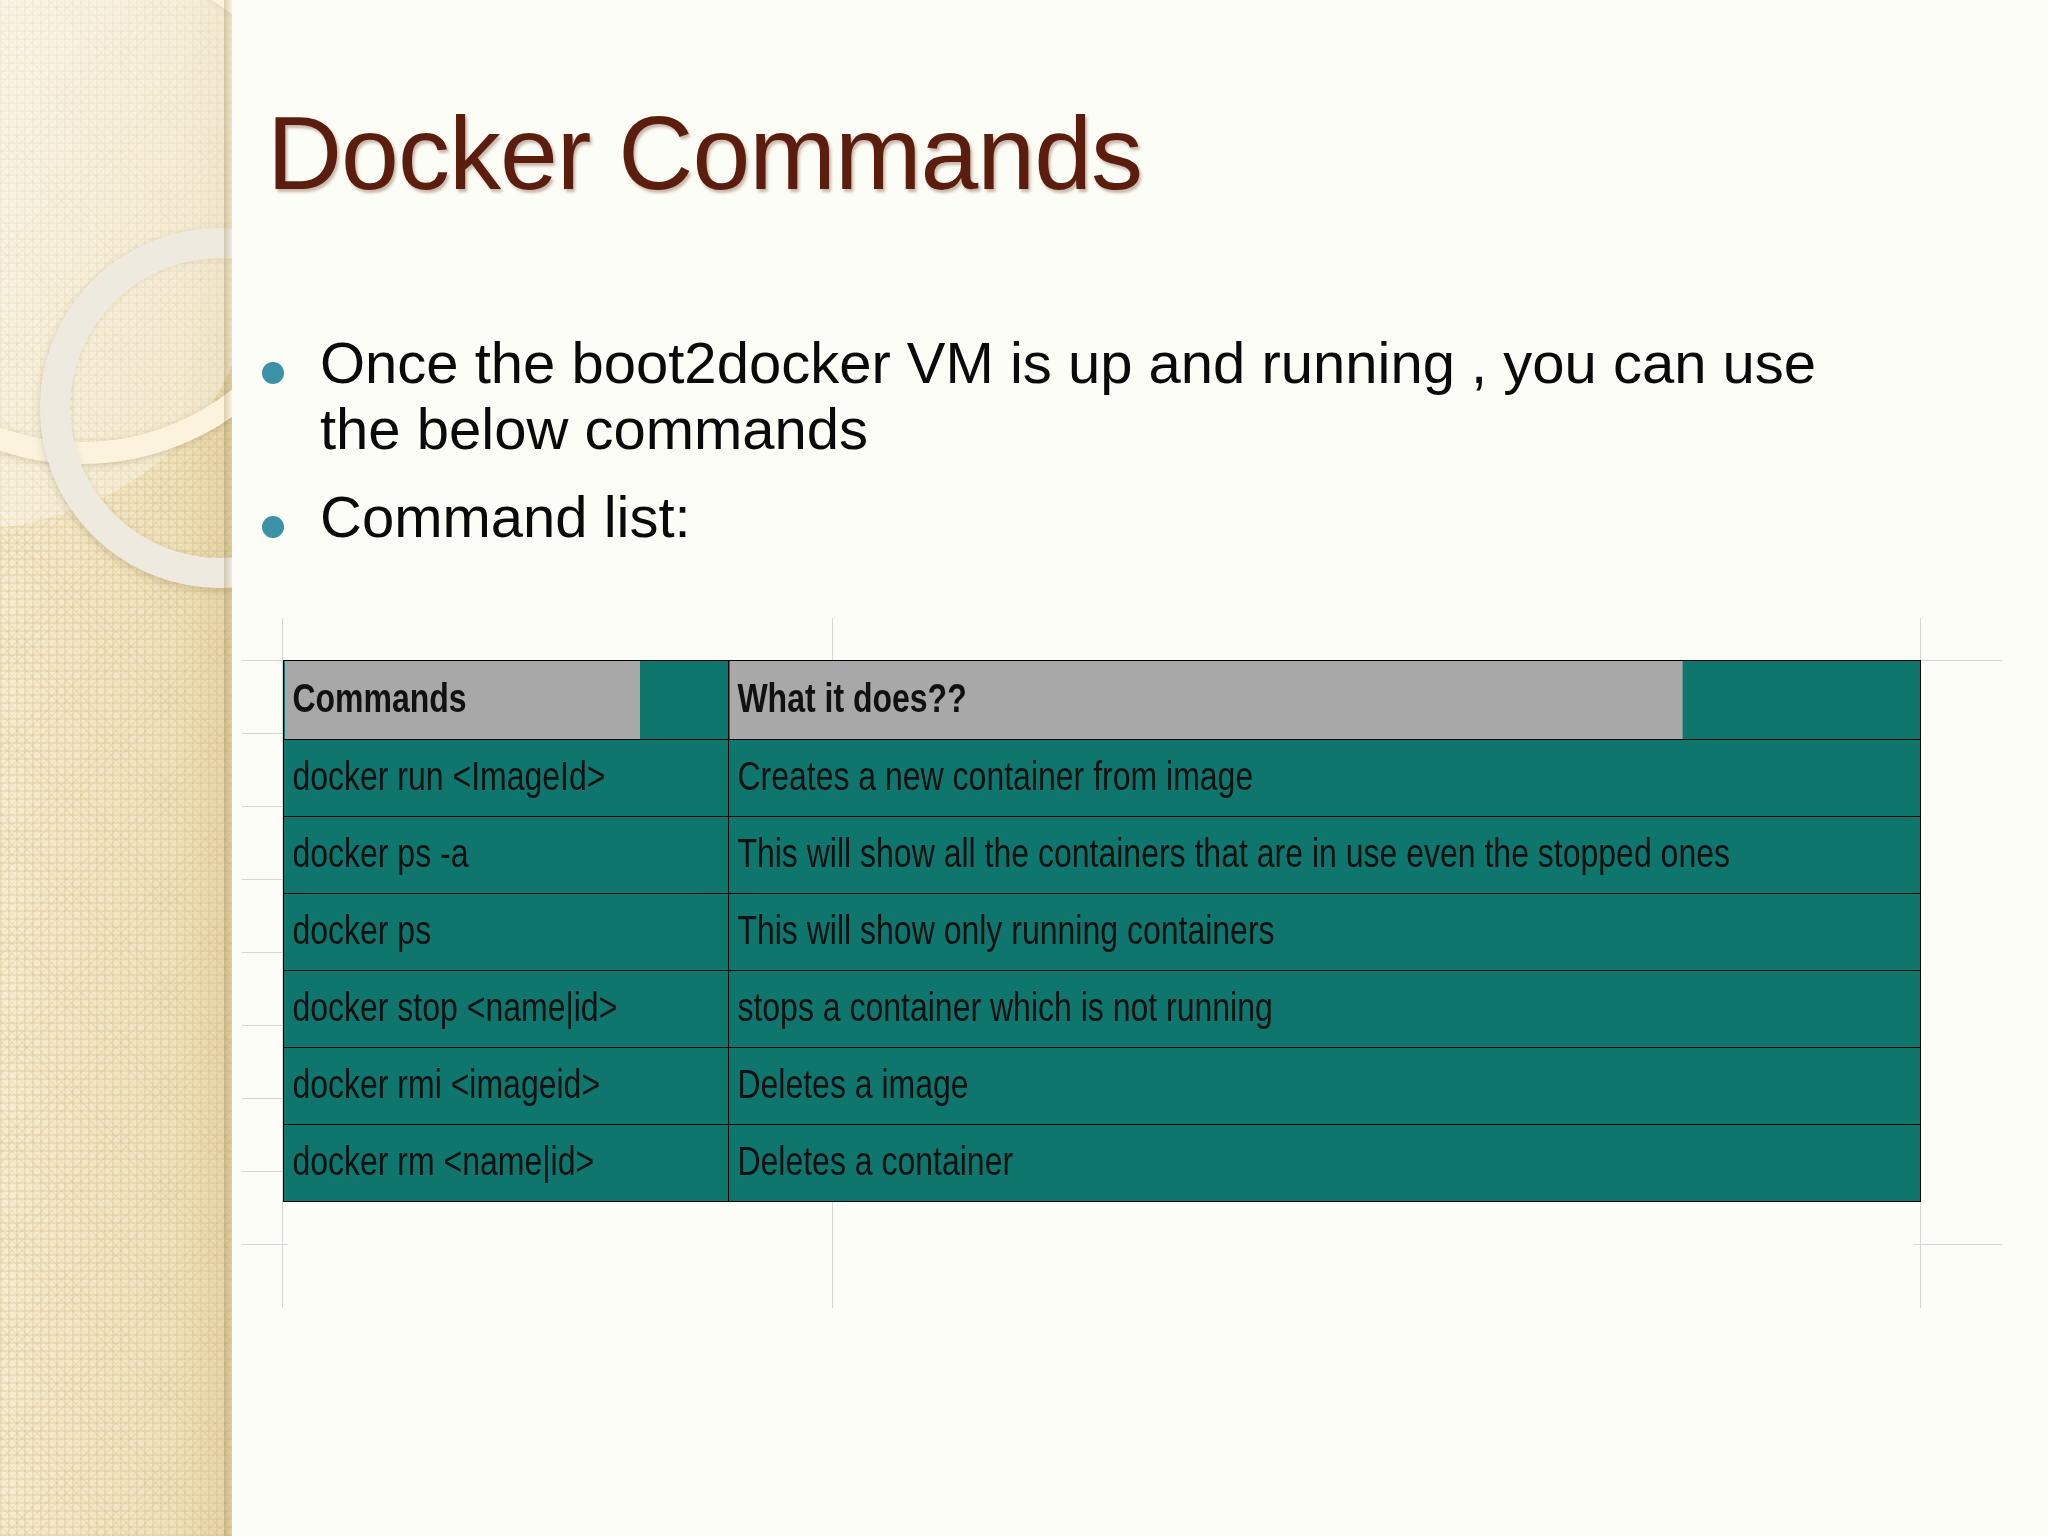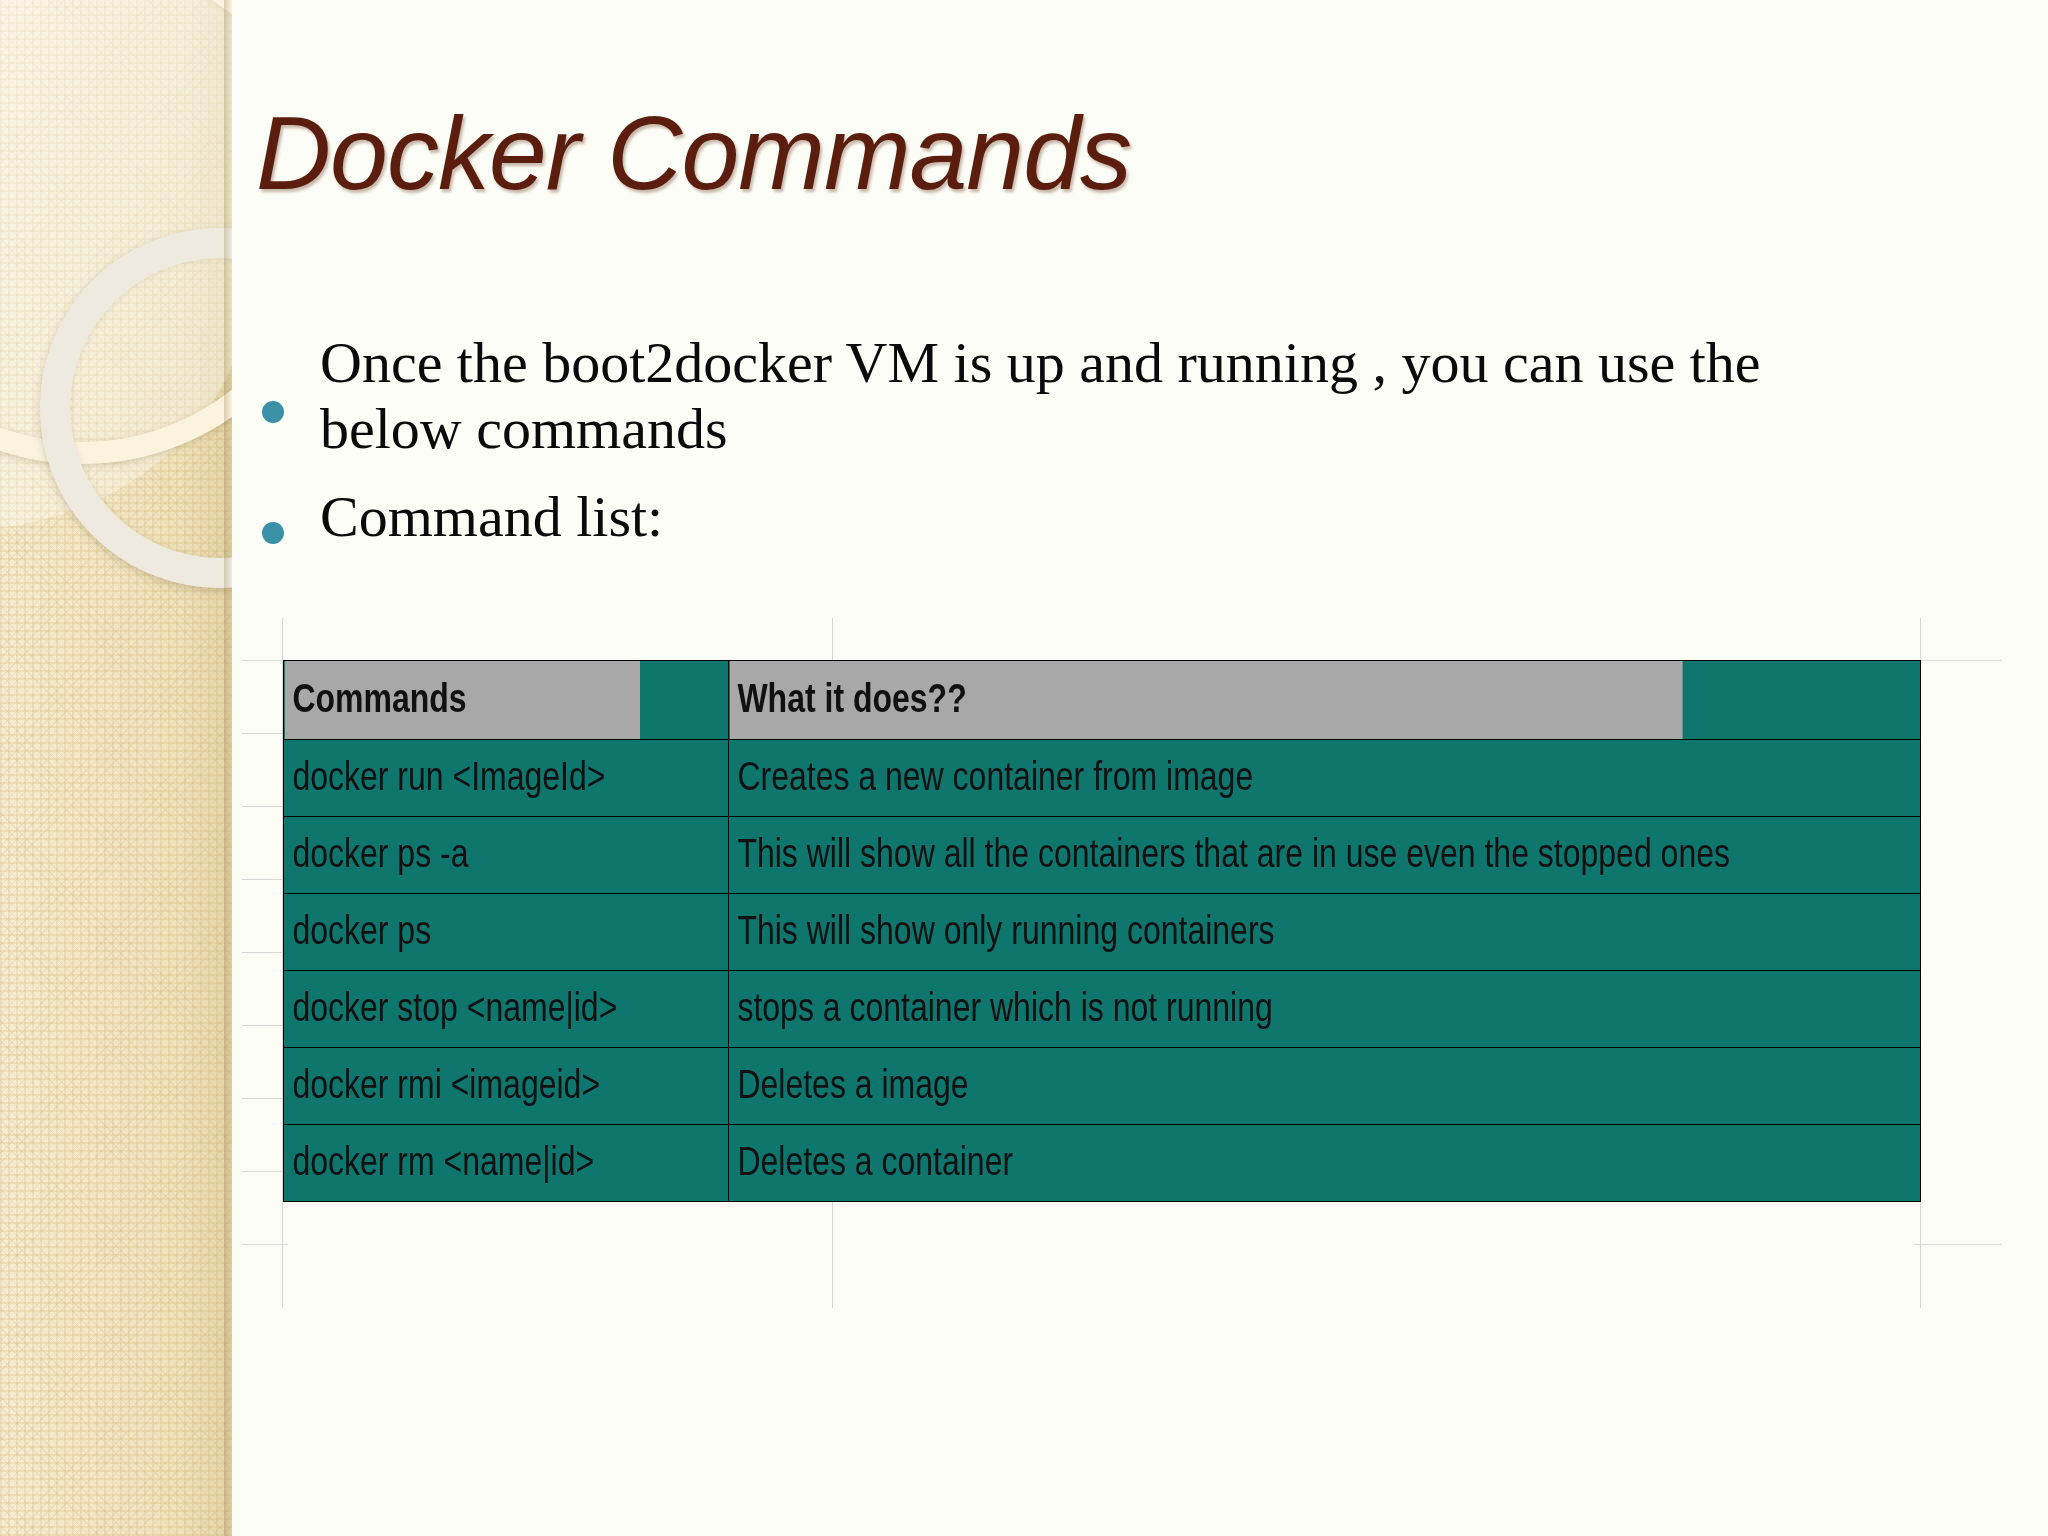--- a/index.html
+++ b/index.html
@@ -41,30 +41,29 @@
   }
   #band-edge{
     position:absolute;left:224px;top:0;width:8px;height:1536px;
     background:linear-gradient(90deg, rgba(160,140,90,.35), rgba(160,140,90,0));
   }
 
   
   #content{position:absolute;left:232px;top:0;right:0;bottom:0;}
 
   #page-title{
-    position:absolute;left:24px;top:98px;
+    position:absolute;left:35px;top:98px;
     font-size:104px;line-height:1.06;font-weight:400;letter-spacing:-1px;
     color:#5b1d0e;
     text-shadow:2px 3px 3px rgba(120,80,60,.40);
     white-space:nowrap;
-    font-style:italic;
   }
 
   #bullets{position:absolute;left:30px;top:330px;width:1640px;}
-  .bullet-row{display:flex;align-items:center;margin-bottom:22px;font-family:Liberation Serif, serif;}
+  .bullet-row{display:flex;align-items:flex-start;margin-bottom:22px;}
   .bullet-dot{
     flex:0 0 auto;width:22px;height:22px;border-radius:50%;
     background:#3b91a6;margin-top:32px;margin-right:36px;
   }
   .bullet-text{
     font-size:58px;line-height:1.14;color:#0a0a0a;font-weight:400;
   }
 
   
   #sheet{

